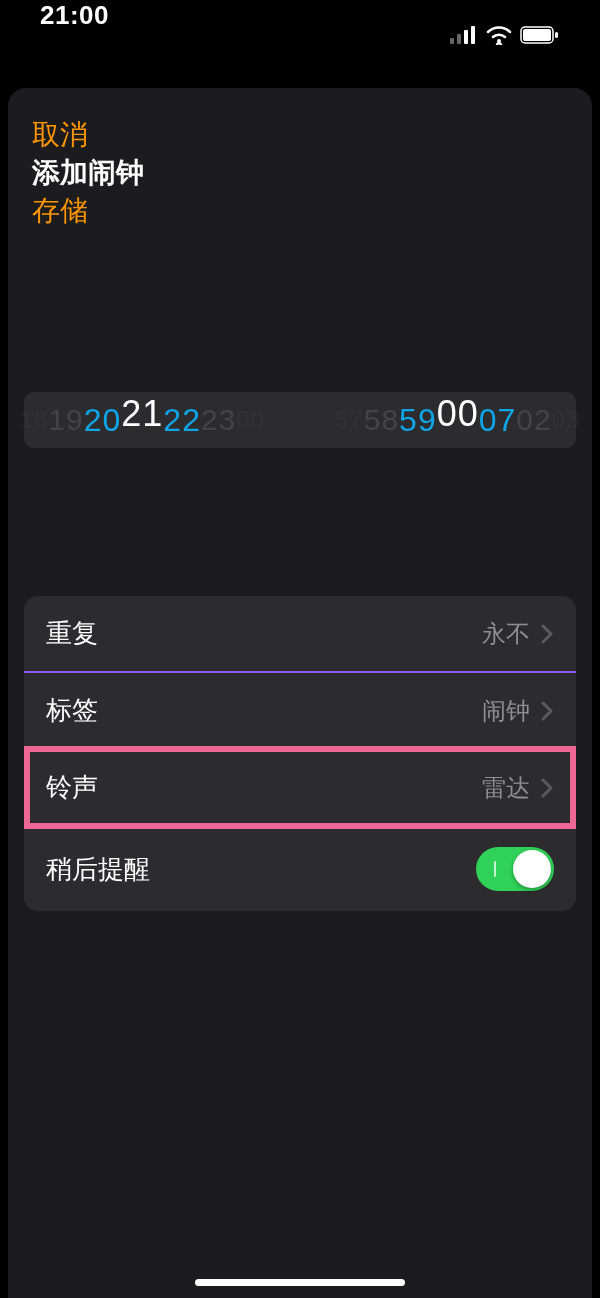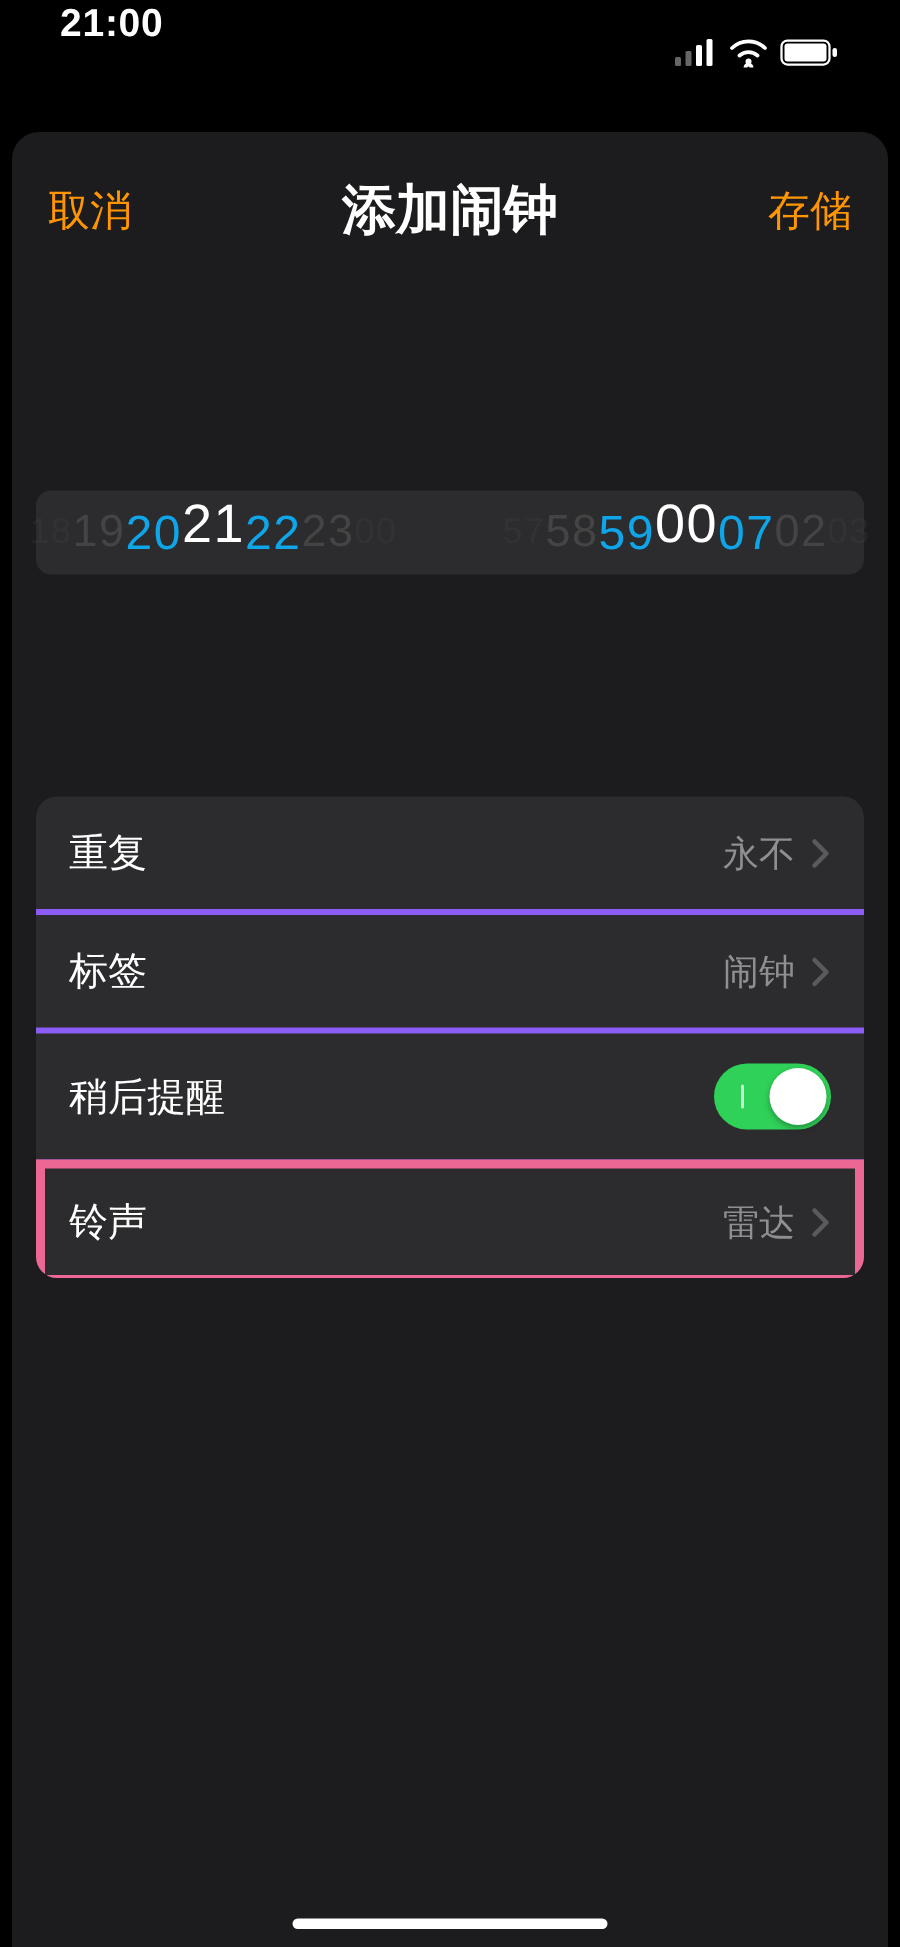--- a/index.html
+++ b/index.html
@@ -5,35 +5,35 @@
     * { margin: 0; padding: 0; box-sizing: border-box; font-family: -apple-system, "Helvetica Neue", sans-serif; }
     body { width: 600px; height: 1298px; background: #000; color: #fff; overflow: hidden; position: relative; }
 
     .status-bar { height: 70px; display: flex; justify-content: space-between; padding: 0 40px; }
     .status-time { font-size: 26px; font-weight: 600; color: #fff; letter-spacing: 0.5px; }
     .status-icons { display: flex; align-items: center; gap: 8px; }
     .status-icons svg { display: block; }
 
     .modal { position: absolute; top: 88px; left: 8px; right: 8px; bottom: 0; background: #1c1c1e; border-radius: 18px 18px 0 0; padding-top: 20px; }
 
-    .header { display: flex; align-items: center; justify-content: space-between; padding: 8px 24px 10px; }
+    .header { display: flex; align-items: flex-start; justify-content: space-between; padding: 8px 24px 10px; flex-direction: column; }
     .hbtn { color: #ff9500; font-size: 28px; }
-    .htitle { color: #fff; font-size: 36px; font-weight: 600; }
+    .htitle { color: #fff; font-size: 28px; font-weight: 600; }
 
     .picker-wrap { margin-top: 40px; position: relative; height: 280px; }
     .picker-selection { position: absolute; left: 16px; right: 16px; top: 50%; transform: translateY(-50%); height: 56px; background: #2c2c2e; border-radius: 10px; z-index: 0; }
     .picker-cols { position: absolute; inset: 0; display: flex; justify-content: center; gap: 70px; z-index: 1; }
     .picker-col { display: flex; align-items: center; justify-content: center; }
     .pitem { font-size: 30px; color: #444; height: 44px; line-height: 44px; font-weight: 400; letter-spacing: 1px; }
     .pitem.l1 { color: #0ea5e9; font-size: 32px; }
     .pitem.sel { color: #fff; font-size: 36px; font-weight: 500; height: 68px; line-height: 56px; }
     .pitem.fade { opacity: 0.25; font-size: 24px; height: 30px; line-height: 30px; }
 
     .settings { margin: 36px 16px 0; background: #2c2c2e; border-radius: 14px; overflow: hidden; }
-    .row { display: flex; align-items: center; justify-content: space-between; padding: 20px 22px; border-bottom: 4px solid #8b5cf6; position: relative; }
+    .row { display: flex; align-items: center; justify-content: space-between; padding: 20px 22px; border-bottom: 2px solid #8b5cf6; position: relative; }
     .row:last-child { border-bottom: none; }
     .row-label { color: #fff; font-size: 26px; }
     .row-right { display: flex; align-items: center; gap: 10px; }
     .row-value { color: #8e8e93; font-size: 24px; }
     .chevron { color: #5a5a5e; }
 
     .row-highlight { position: absolute; inset: -4px 0; border: 6px solid #ec6794; pointer-events: none; z-index: 5; }
 
     .toggle { width: 78px; height: 44px; background: #30d158; border-radius: 22px; position: relative; }
     .toggle-knob { position: absolute; right: 3px; top: 3px; width: 38px; height: 38px; background: #fff; border-radius: 50%; box-shadow: 0 2px 4px rgba(0,0,0,.3); }
@@ -111,34 +111,34 @@
       <div class="row-label">标签</div>
       <div class="row-right">
         <div class="row-value">闹钟</div>
         <svg class="chevron" width="14" height="22" viewBox="0 0 14 22">
             <path d="M3 3 L11 11 L3 19" stroke="currentColor" stroke-width="3" fill="none" stroke-linecap="round" stroke-linejoin="round"></path>
           </svg>
       </div>
     </div>
 
     <div class="row">
-      <div class="row-label">稍后提醒</div>
-      <div class="toggle">
-        <div class="toggle-tick"></div>
-        <div class="toggle-knob"></div>
-      </div>
-    </div>
-
-    <div class="row">
       <div class="row-highlight"></div>
       <div class="row-label">铃声</div>
       <div class="row-right">
         <div class="row-value">雷达</div>
         <svg class="chevron" width="14" height="22" viewBox="0 0 14 22">
             <path d="M3 3 L11 11 L3 19" stroke="currentColor" stroke-width="3" fill="none" stroke-linecap="round" stroke-linejoin="round"></path>
           </svg>
       </div>
     </div>
+
+    <div class="row">
+      <div class="row-label">稍后提醒</div>
+      <div class="toggle">
+        <div class="toggle-tick"></div>
+        <div class="toggle-knob"></div>
+      </div>
+    </div>
   </div>
 
 </div>
 
 <div class="home-indicator"></div>
 
 </body></html>

